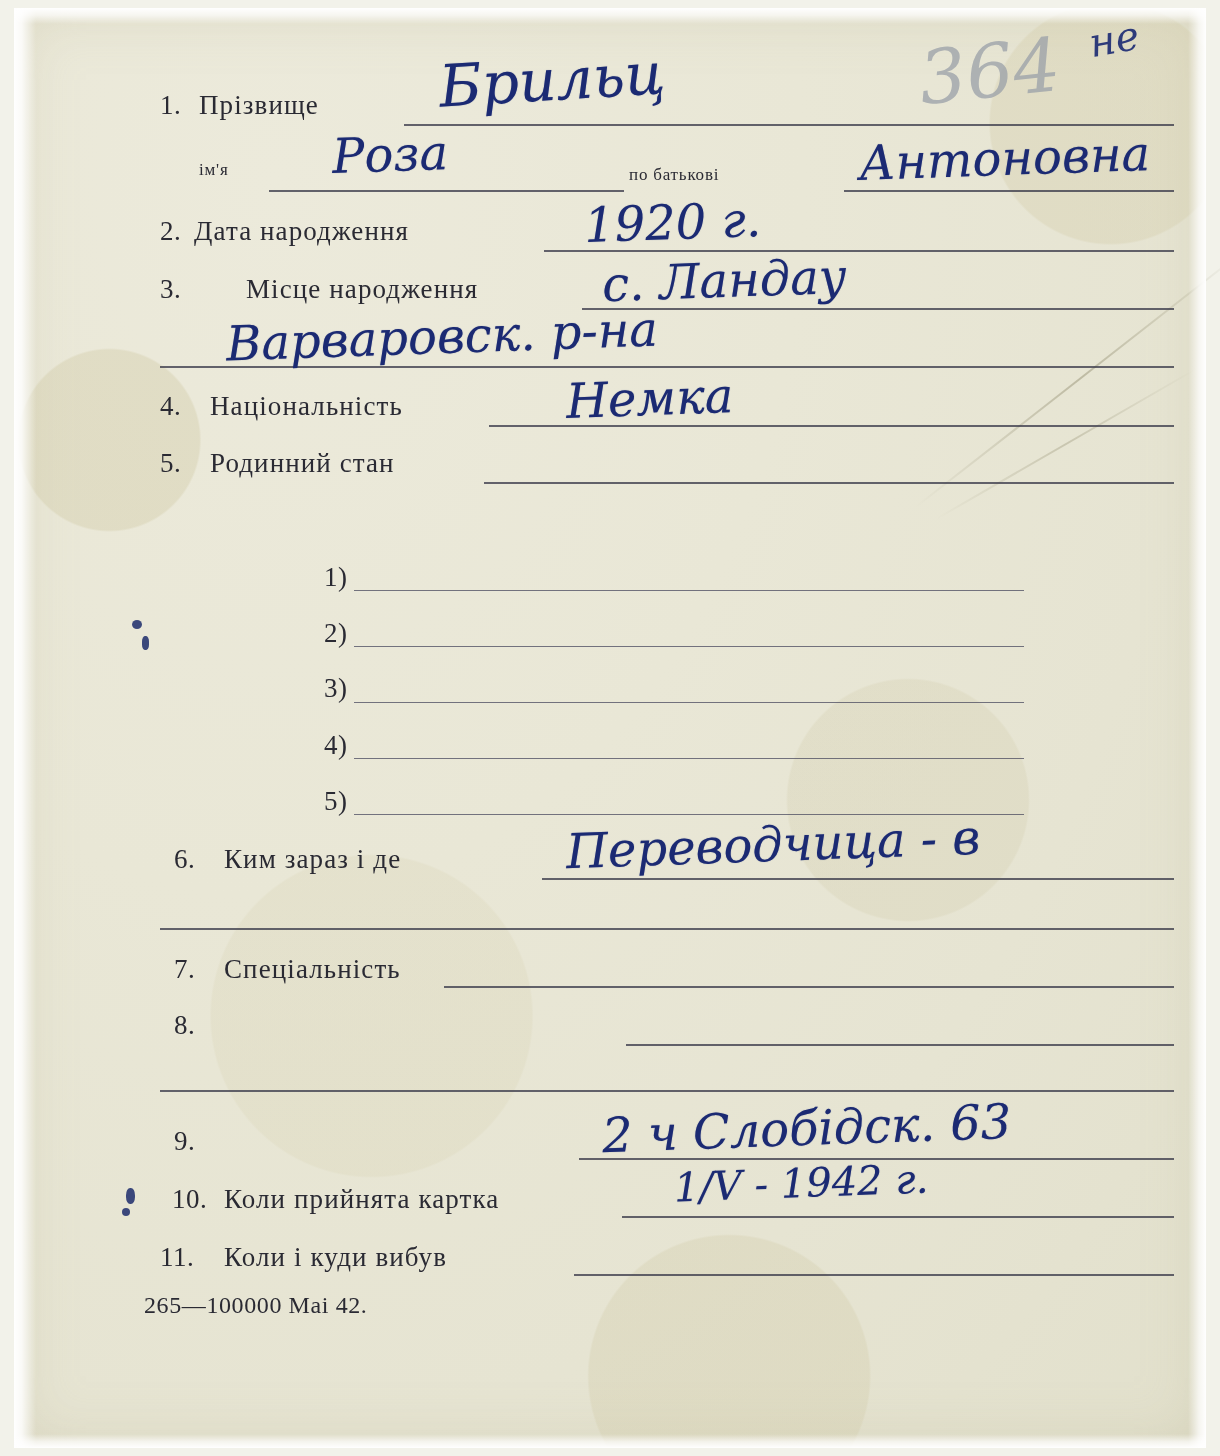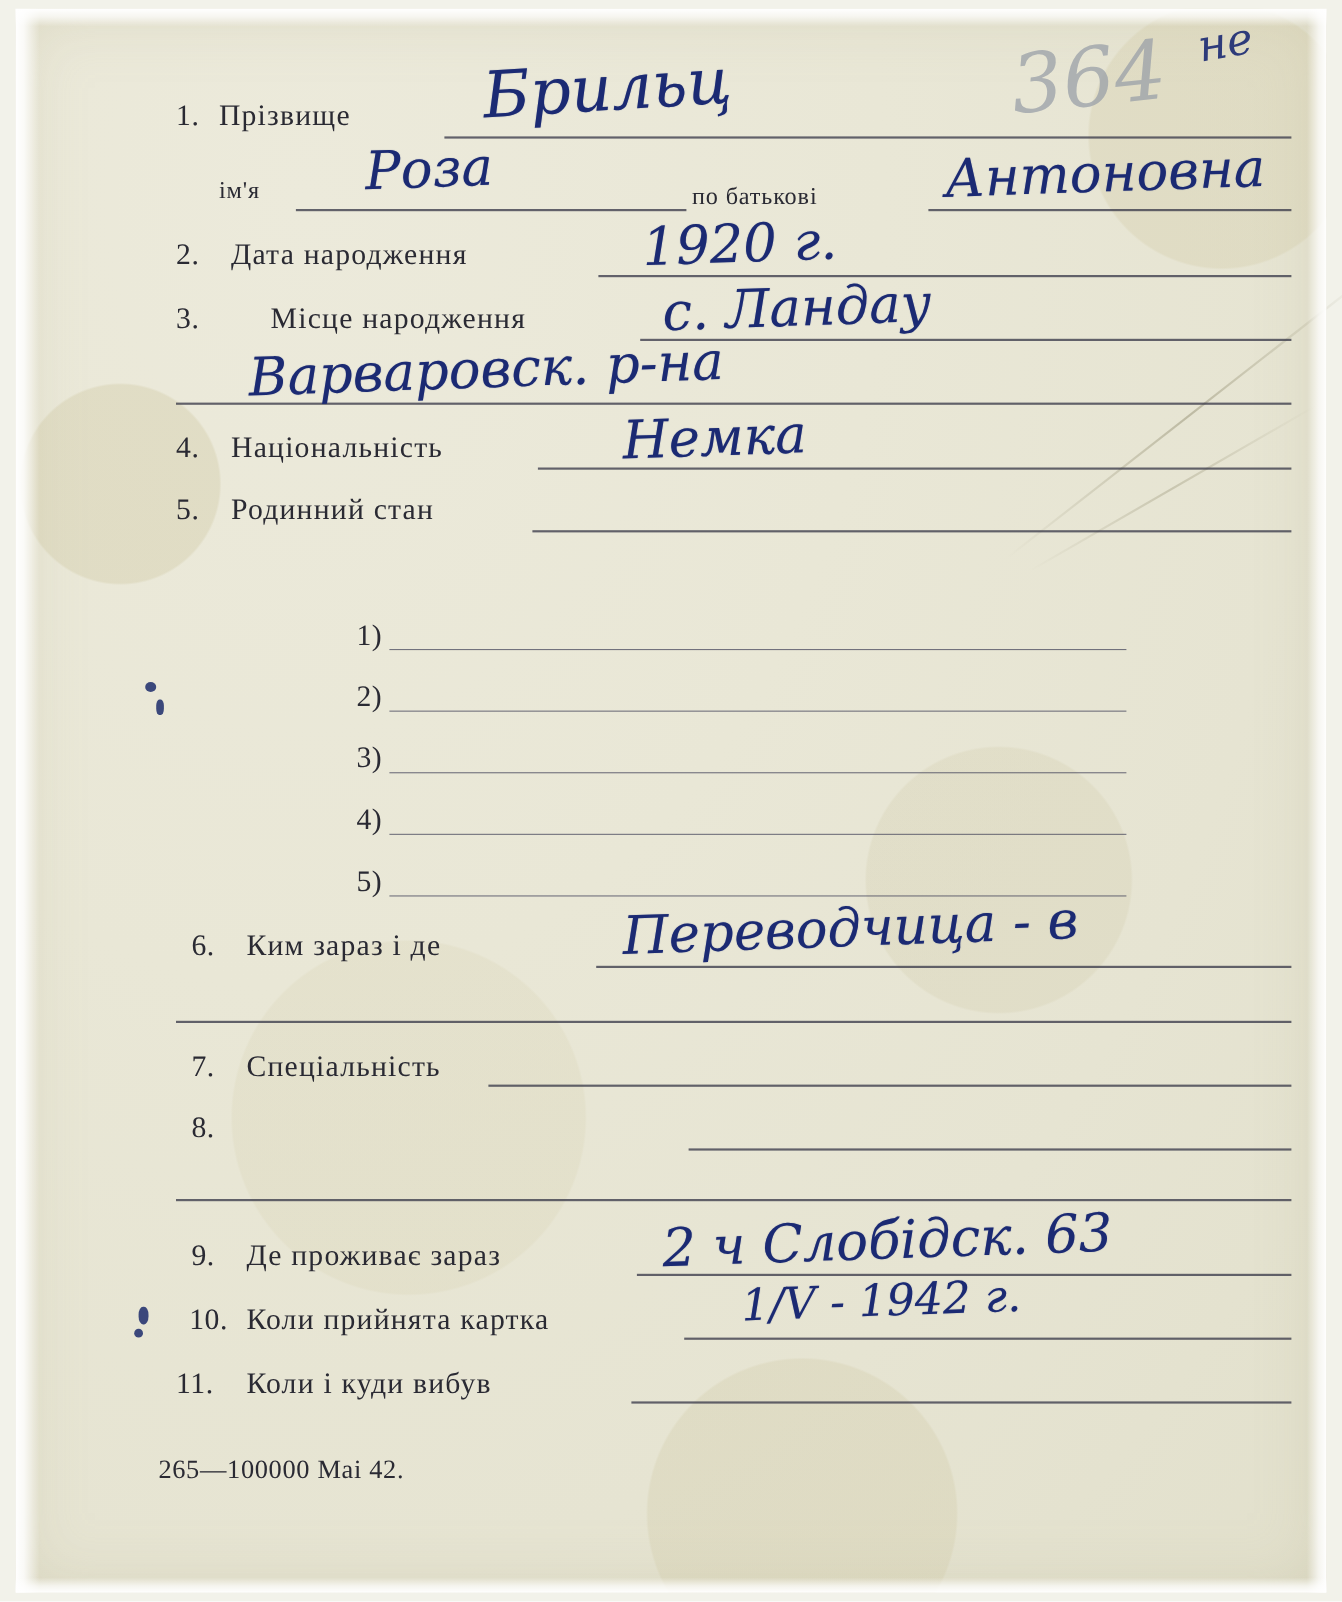--- a/index.html
+++ b/index.html
@@ -97,21 +97,21 @@
     white-space: nowrap;
   }
   .num {
     position: absolute;
     color: #2a2a33;
     font-size: 27px;
     font-family: "Liberation Serif", serif;
     letter-spacing: 0.5px;
   }
   .small {
-    font-size: 22px;
+    font-size: 17px;
     letter-spacing: 0.8px;
   }
   .footer {
     position: absolute;
     color: #2a2a33;
     font-size: 24px;
     letter-spacing: 0.6px;
     font-family: "Liberation Serif", serif;
   }
   
@@ -170,21 +170,21 @@
     <div class="hand big slant" style="left:425px; top:38px;">Брильц</div>
 
     <div class="label small" style="left:185px; top:152px;">ім'я</div>
     <div class="rule" style="left:255px; top:182px; width:355px;"></div>
     <div class="hand mid slant2" style="left:318px; top:118px;">Роза</div>
     <div class="label small" style="left:615px; top:157px;">по батькові</div>
     <div class="rule" style="left:830px; top:182px; width:330px;"></div>
     <div class="hand mid slant2" style="left:845px; top:122px;">Антоновна</div>
 
     <div class="num" style="left:146px; top:208px;">2.</div>
-    <div class="label" style="left:196px; top:208px;text-align:center;">Дата народження</div>
+    <div class="label" style="left:180px; top:208px;text-align:center;">Дата народження</div>
     <div class="rule" style="left:530px; top:242px; width:630px;"></div>
     <div class="hand mid slant2" style="left:570px; top:186px;">1920 г.</div>
 
     <div class="num" style="left:146px; top:266px;">3.</div>
     <div class="label" style="left:196px; top:266px;margin-left:36px;">Місце народження</div>
     <div class="rule" style="left:568px; top:300px; width:592px;"></div>
     <div class="hand mid slant2" style="left:588px; top:244px;">с. Ландау</div>
     <div class="rule" style="left:146px; top:358px; width:1014px;"></div>
     <div class="hand mid slant2" style="left:212px; top:300px;">Варваровск. р-на</div>
 
@@ -229,35 +229,34 @@
     <div class="label" style="left:210px; top:946px;">Спеціальність</div>
     <div class="rule" style="left:430px; top:978px; width:730px;"></div>
     <div class="hand mid" style="left:470px; top:924px;"></div>
 
     <div class="num" style="left:160px; top:1002px;">8.</div>
     <div class="rule" style="left:612px; top:1036px; width:548px;"></div>
     <div class="hand mid" style="left:650px; top:982px;"></div>
     <div class="rule" style="left:146px; top:1082px; width:1014px;"></div>
 
     <div class="num" style="left:160px; top:1118px;">9.</div>
-    <div class="label" style="left:210px; top:1118px;">Де проживає зараз</div>
     <div class="rule" style="left:565px; top:1150px; width:595px;"></div>
     <div class="hand mid slant2" style="left:588px; top:1092px;">2 ч Слобідск. 63</div>
 
     <div class="num" style="left:146px; top:1176px;margin-left:12px;">10.</div>
     <div class="label" style="left:210px; top:1176px;">Коли прийнята картка</div>
     <div class="rule" style="left:608px; top:1208px; width:552px;"></div>
     <div class="hand sm slant2" style="left:660px; top:1152px;">1/V - 1942 г.</div>
 
     <div class="num" style="left:146px; top:1234px;">11.</div>
     <div class="label" style="left:210px; top:1234px;">Коли і куди вибув</div>
     <div class="rule" style="left:560px; top:1266px; width:600px;"></div>
     <div class="hand sm" style="left:600px; top:1212px;"></div>
 
-    <div class="footer" style="left:130px; top:1284px;margin-top:32px;">265—100000 Mai 42.</div>
+    <div class="footer" style="left:130px; top:1284px;">265—100000 Mai 42.</div>
 
     <div class="blot" style="left:118px; top:612px; width:10px; height:9px;"></div>
     <div class="blot" style="left:128px; top:628px; width:7px; height:14px; border-radius:40%;"></div>
     <div class="blot" style="left:112px; top:1180px; width:9px; height:16px; border-radius:45%;"></div>
     <div class="blot" style="left:108px; top:1200px; width:8px; height:8px;"></div>
 
     <div class="edge-left"></div>
     <div class="edge-top"></div>
     <div class="edge-right"></div>
     <div class="edge-bottom"></div>

